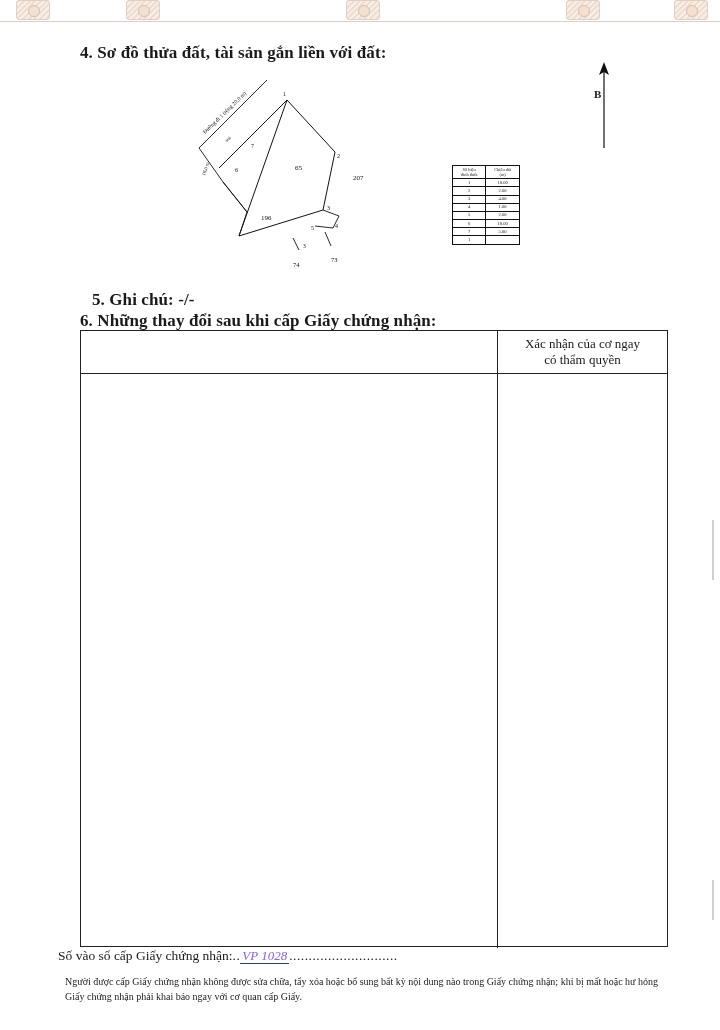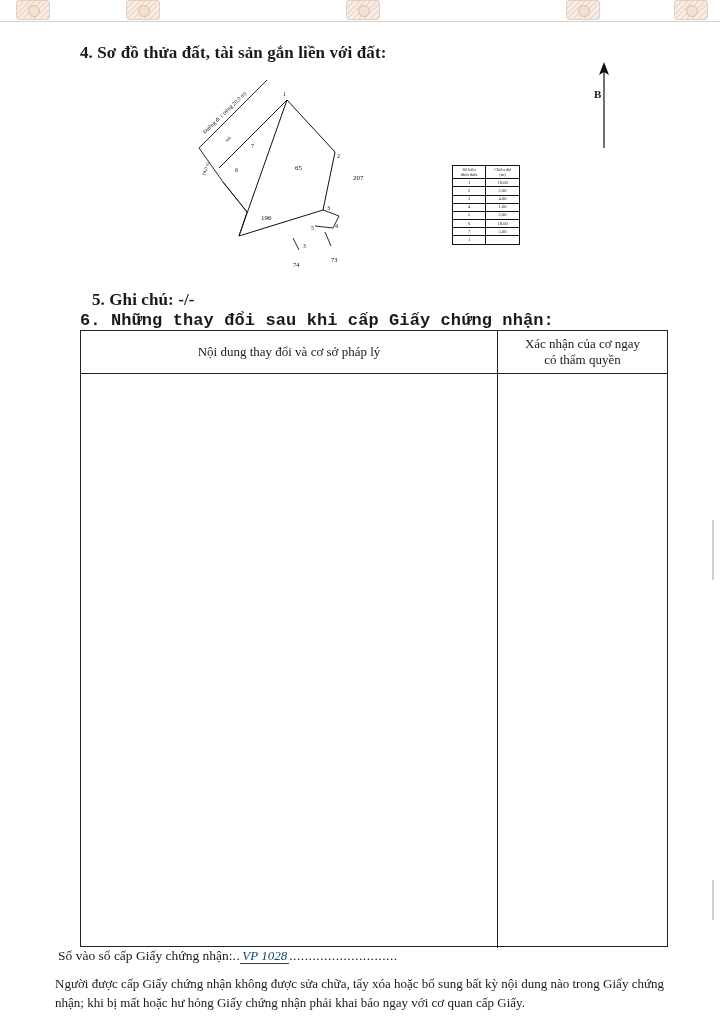--- a/index.html
+++ b/index.html
@@ -124,21 +124,21 @@
     font-weight: normal;
   }
   .legend-table th {
     font-size: 4.4px;
     line-height: 1.15;
     padding: 1px;
   }
 
   
   #sec5-line { left: 80px; top: 290px; margin-left: 12px; }
-  #sec6-heading { left: 80px; top: 311px; font-family: Liberation Mono, monospace; }
+  #sec6-heading { left: 80px; top: 311px; }
 
   
   .changes-table {
     position: absolute;
     left: 80px;
     top: 330px;
     width: 588px;
     height: 617px;
     border: 1px solid #222;
     box-sizing: border-box;
@@ -178,31 +178,31 @@
     left: 58px;
     top: 948px;
     font-size: 13.5px;
   }
   .dots {
     letter-spacing: 0.5px;
   }
   .handwritten {
     font-family: "Liberation Serif", serif;
     font-style: italic;
-    color: #0c4a6e;
+    color: #8b5cf6;
     font-size: 13px;
     border-bottom: 1px solid #2b3a8f;
     padding: 0 2px;
     margin-top: 8px;
   }
   #footer-note {
-    left: 55px;
+    left: 65px;
     top: 975px;
     width: 612px;
-    font-size: 13px;
+    font-size: 10px;
     line-height: 1.45;
   }
 
   
   .edge-mark {
     position: absolute;
     right: 6px;
     width: 2px;
     background: #cfcfcf;
   }
@@ -338,21 +338,20 @@
       </tr>
   </tbody>
 </table>
 
 <div class="section-heading" id="sec5-line">5. Ghi chú: -/-</div>
 
 <div class="section-heading" id="sec6-heading">6. Những thay đổi sau khi cấp Giấy chứng nhận:</div>
 
 <div class="changes-table">
   <div class="ct-head">
-    <div class="ct-col-left">Nội dung thay đổi và cơ sở pháp lý</div>
     <div class="ct-divider"></div>
     <div class="ct-col-right">
       <div>
         <div>Xác nhận của cơ ngay</div>
         <div>có thẩm quyền</div>
       </div>
     </div>
   </div>
   <div class="ct-body">
     <div class="ct-divider"></div>

